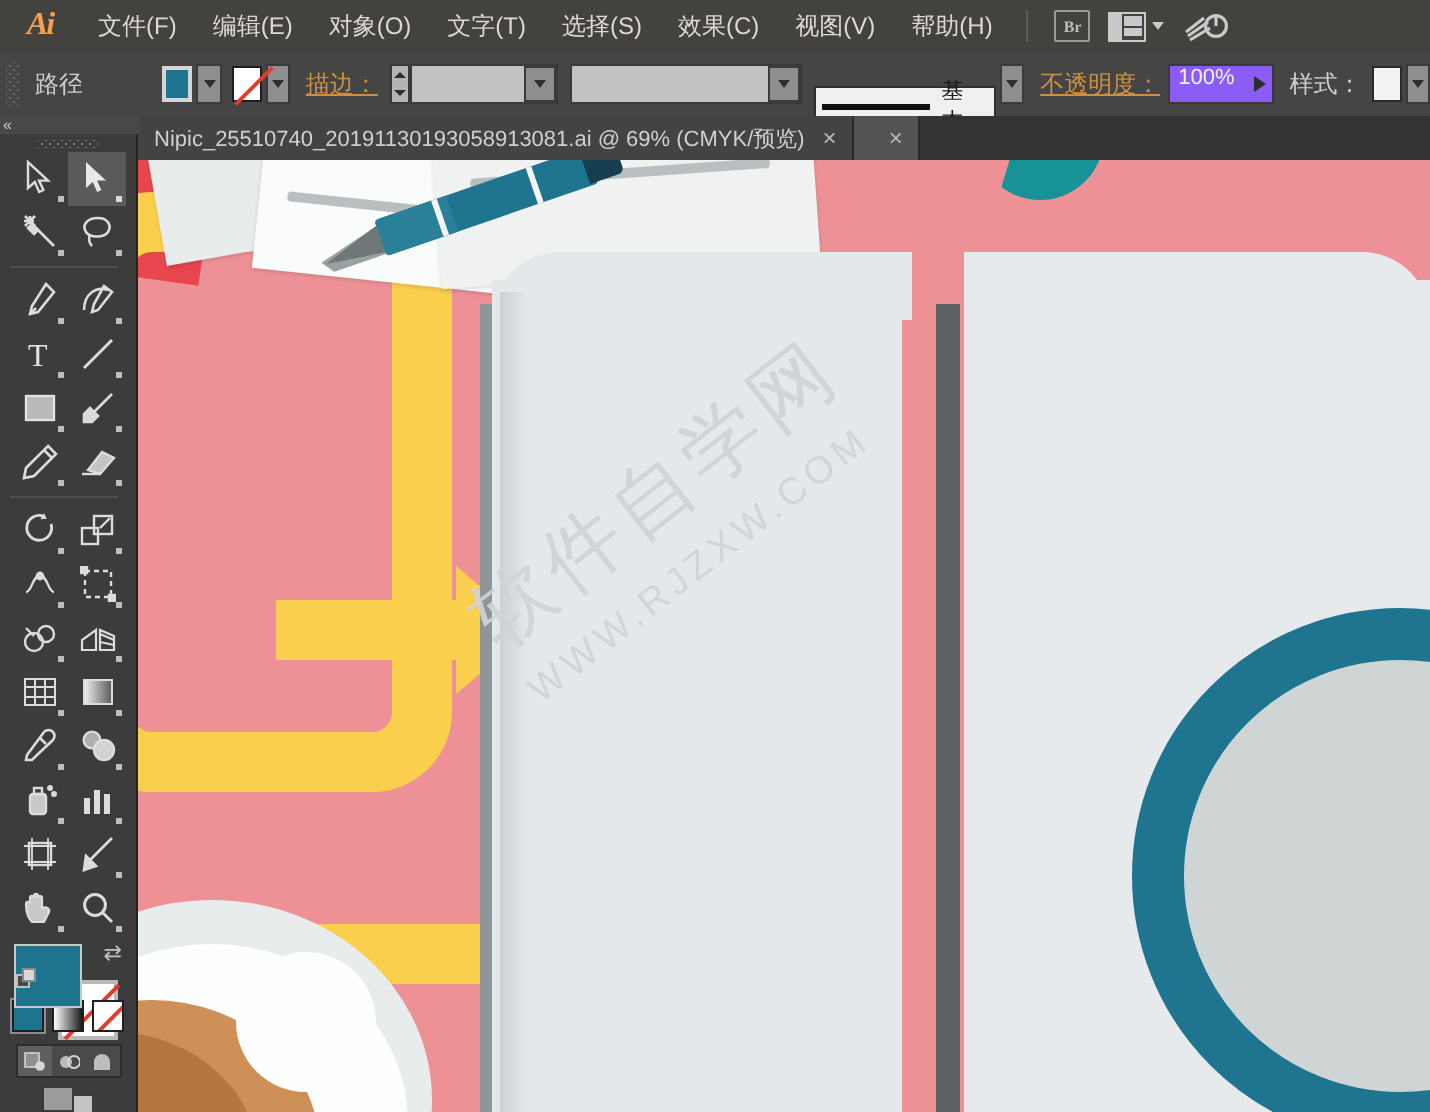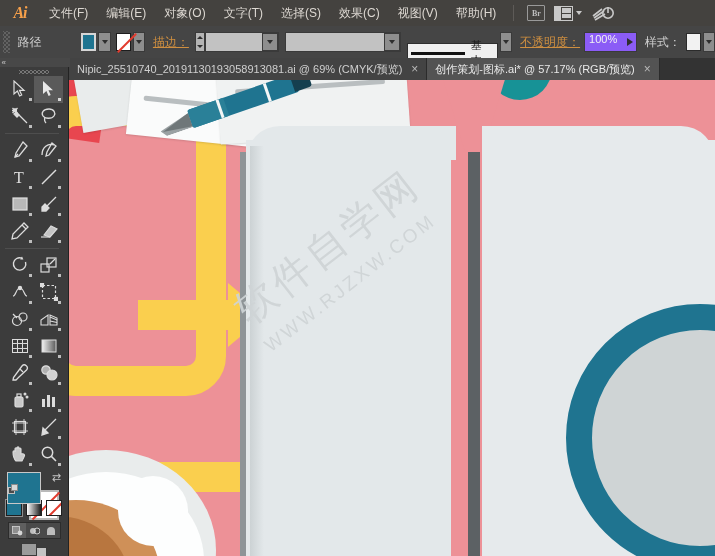--- a/index.html
+++ b/index.html
@@ -349,21 +349,20 @@
       </div>
   </div>
 
   <div class="tabbar">
     <div class="tab-spacer"></div>
     <div class="tab">
       <span>Nipic_25510740_20191130193058913081.ai @ 69% (CMYK/预览)</span>
       <span class="close">×</span>
     </div>
     <div class="tab active">
-      <span>创作策划-图标.ai* @ 57.17% (RGB/预览)</span>
       <span class="close">×</span>
     </div>
   </div>
 
   <div class="canvas">
     <div class="art">
       <div class="pink-bg"></div>
       <div class="red-tl"></div>
 
       <div class="teal-circle-top"></div>

